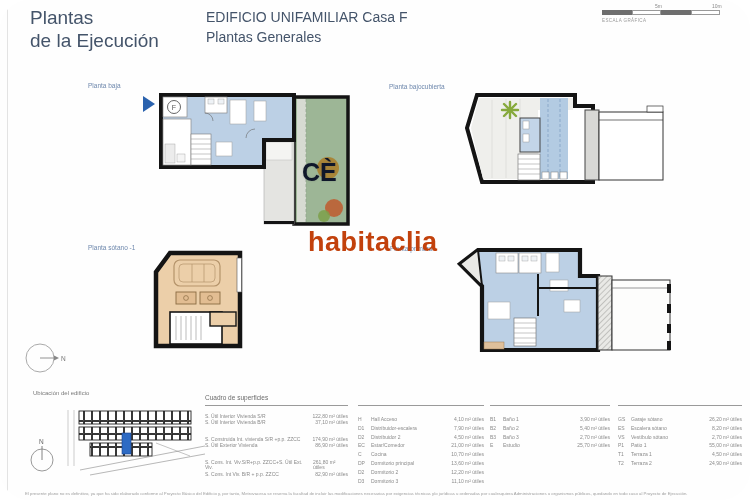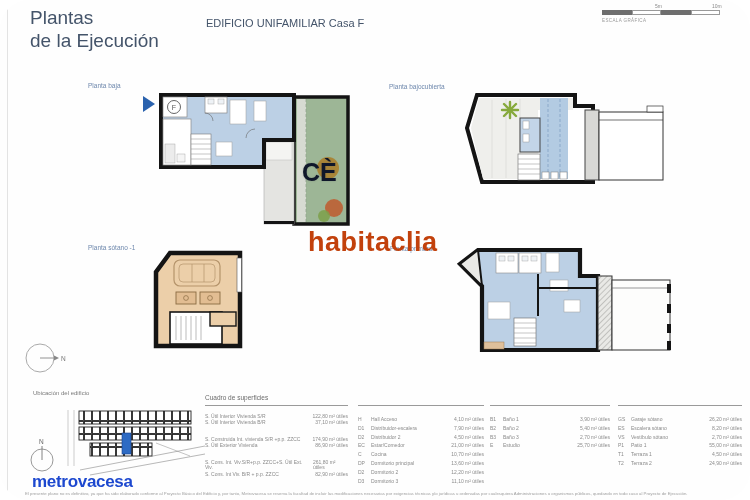--- a/index.html
+++ b/index.html
@@ -1,21 +1,21 @@
 <!DOCTYPE html>
 <html><head>
 <meta charset="utf-8">
 <style>
   html,body{margin:0;padding:0;background:#fff;}
   .page{position:relative;width:750px;height:500px;background:#fefefe;overflow:hidden;
         font-family:"Liberation Sans",sans-serif;color:#44546a;border-radius:29px;}
   .abs{position:absolute;}
   .edge-line{left:7px;top:0;width:1px;height:500px;background:#e3e3e3;}
   .title{left:30px;top:6px;font-size:19px;line-height:1.22;font-weight:400;color:#44546a;}
-  .subtitle{left:206px;top:16px;font-size:11px;line-height:1.45;color:#44546a;}
+  .subtitle{left:206px;top:7px;font-size:14px;line-height:1.45;color:#44546a;}
   .plan-label{font-size:6.5px;color:#6d87ac;}
   .lbl-baja{left:88px;top:82px;}
   .lbl-bajocubierta{left:389px;top:83px;}
   .lbl-sotano{left:88px;top:244px;}
   .lbl-primera{left:390px;top:245px;}
   .arrow{left:143px;top:96px;width:0;height:0;border-left:12px solid #2a62ae;
          border-top:8px solid transparent;border-bottom:8px solid transparent;}
   
   .scalebar{left:602px;top:3px;width:130px;height:26px;font-size:5px;color:#8a8a8a;}
   .scalebar .seg{position:absolute;top:7px;height:5px;box-sizing:border-box;}
@@ -60,20 +60,21 @@
 <div class="page">
 
   <div class="abs edge-line"></div>
 
   <div class="abs title">
     <div>Plantas</div>
     <div>de la Ejecución</div>
   </div>
   <div class="abs subtitle">
     <div>EDIFICIO UNIFAMILIAR Casa F</div>
+    <div>Plantas Generales</div>
   </div>
 
   <div class="abs scalebar">
     <span class="tick5">5m</span>
     <span class="tick10">10m</span>
     <div class="seg s1"></div>
     <div class="seg s2"></div>
     <div class="seg s3"></div>
     <div class="seg s4"></div>
     <div class="scale-caption">ESCALA GRÁFICA</div>
@@ -411,16 +412,15 @@
         <span class="val">4,50 m² útiles</span>
       </div>
 
       <div class="rrow">
         <span class="code">T2</span>
         <span class="nm">Terraza 2</span>
         <span class="val">24,90 m² útiles</span>
       </div>
     </div>
 
-  <div class="abs logo">metrovacesa</div>
   <div class="abs disclaimer">El presente plano no es definitivo, ya que ha sido elaborado conforme al Proyecto Básico del Edificio y, por tanto, Metrovacesa se reserva la facultad de incluir las modificaciones necesarias por exigencias técnicas y/o jurídicas u ordenadas por cualesquiera Administraciones u organismos públicos, quedando en todo caso al Proyecto de Ejecución.</div>
 
 </div>
 
 </body></html>

